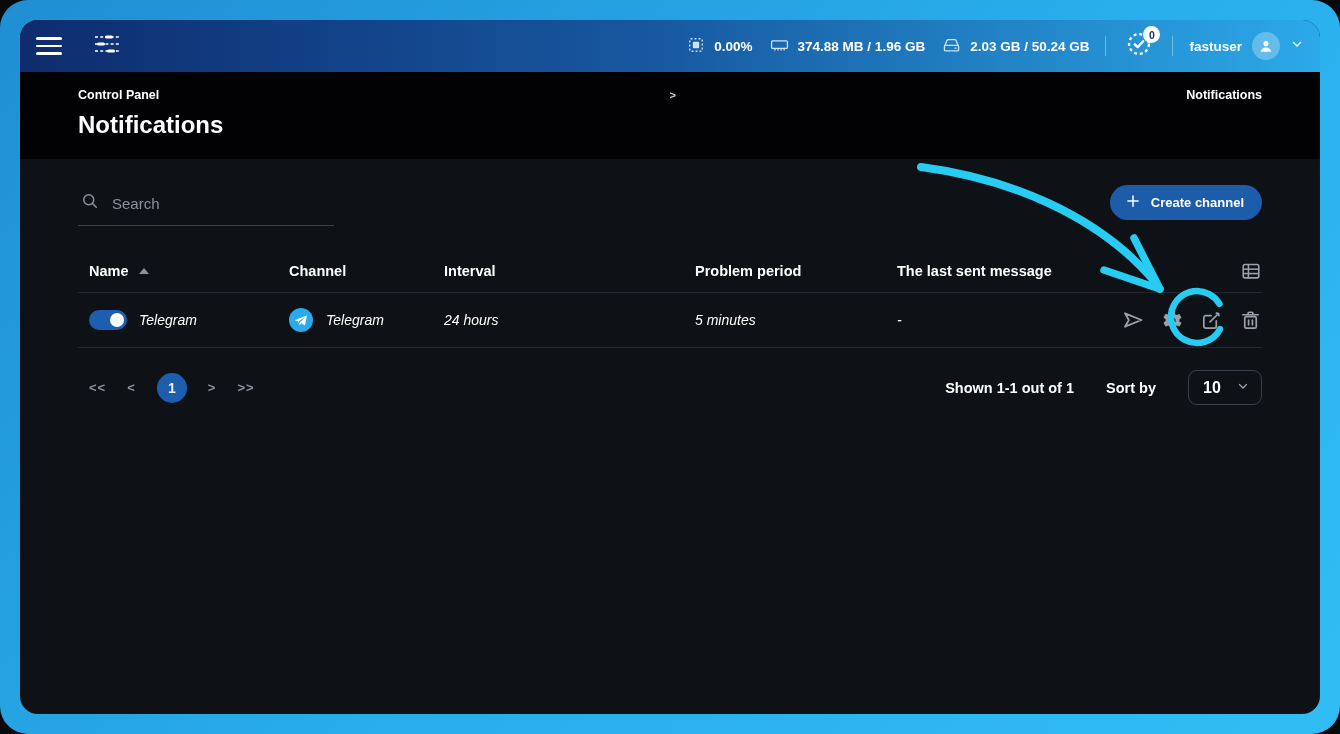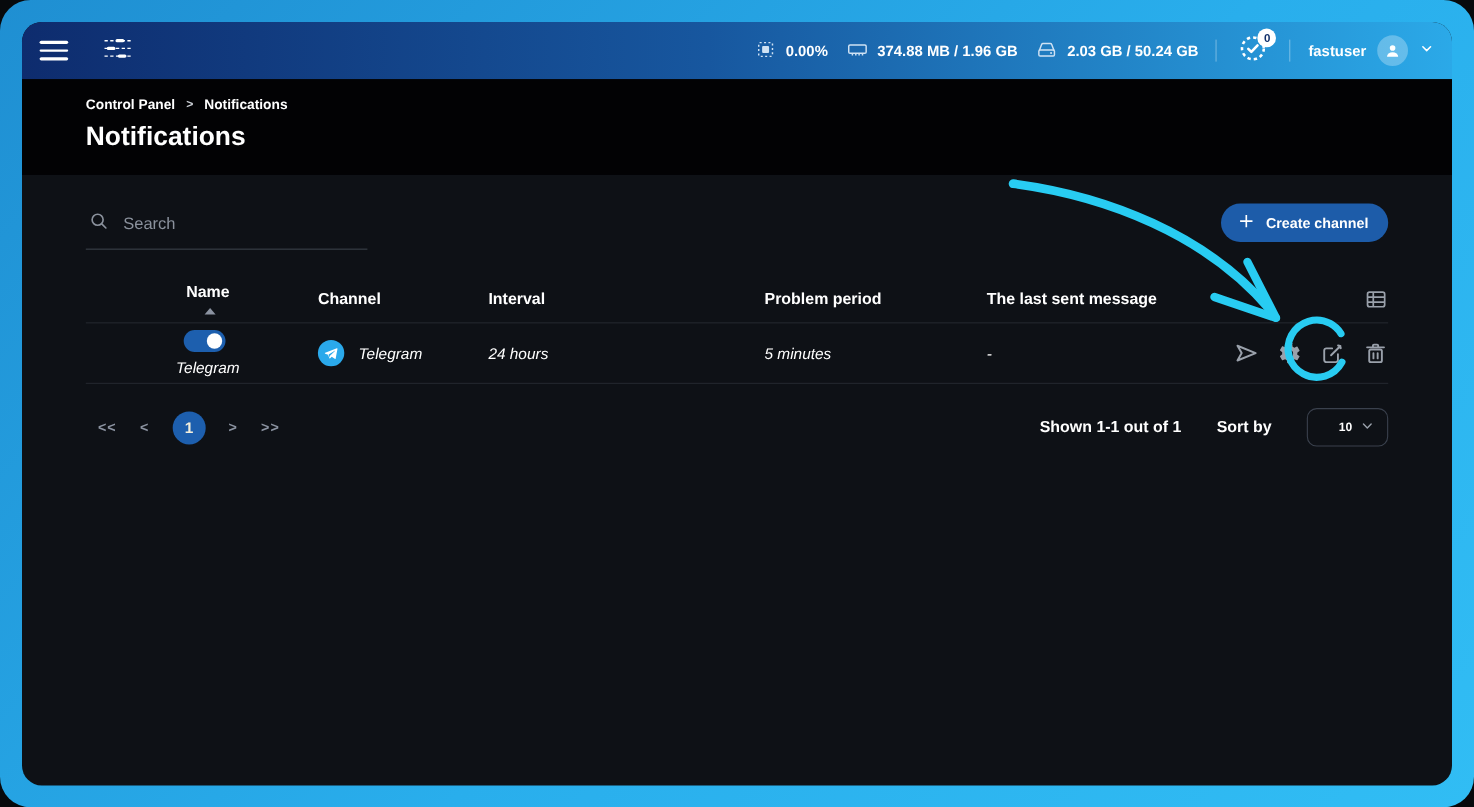--- a/index.html
+++ b/index.html
@@ -41,21 +41,21 @@
     position:absolute; top:-3px; right:-4px; min-width:17px; height:17px; border-radius:9px;
     background:#fff; color:#12316b; font-size:10.5px; font-weight:bold;
     display:flex; align-items:center; justify-content:center; padding:0 4px;
   }
   .user { display:flex; align-items:center; gap:10px; cursor:pointer; }
   .user-name { font-size:13.5px; font-weight:bold; }
   .avatar { width:28px; height:28px; border-radius:50%; background:rgba(255,255,255,.28); display:flex; align-items:center; justify-content:center; }
 
   
   .header-strip { background:#020204; padding:16px 58px 20px 58px; }
-  .breadcrumb { display:flex; align-items:center; gap:10px; font-size:12.5px; font-weight:600; color:#fff; }
+  .breadcrumb { display:flex; align-items:center; gap:10px; font-size:12.5px; font-weight:600; color:#fff;justify-content:space-between; }
   .breadcrumb .sep { color:#cfd3d9; font-size:11px; }
   .breadcrumb a { color:#fff; text-decoration:none; cursor:pointer; }
   .page-title { margin-top:9px; font-size:24px; font-weight:bold; color:#fff; }
 
   
   .content { padding:26px 58px 0 58px; color:#fff; }
   .toolbar-row { display:flex; justify-content:space-between; }
   .search { display:flex; align-items:center; gap:12px; width:256px; border-bottom:1px solid #3a4049; padding:6px 2px 10px 2px; }
   .search input {
     background:transparent; border:none; outline:none; color:#e7eaee;
@@ -66,21 +66,21 @@
     display:flex; align-items:center; gap:9px; height:35px; padding:0 18px 0 14px;
     background:#1D5CA9; border:none; border-radius:18px; color:#fff;
     font-size:13px; font-weight:bold; cursor:pointer; font-family:"Liberation Sans",sans-serif;
   }
 
   
   .table { margin-top:24px; }
   .t-row { display:flex; align-items:center; padding-left:11px; border-bottom:1px solid #23272E; }
   .t-head { height:43px; font-size:14.5px; font-weight:bold; }
   .t-data { height:55px; font-size:14px;font-style:italic; }
-  .col-name { width:200px; display:flex; align-items:center; gap:6px;flex-direction:column; }
+  .col-name { width:200px; display:flex; align-items:center; gap:6px; }
   .col-channel { width:155px; display:flex; align-items:center; gap:13px; }
   .col-interval { width:251px; }
   .col-problem { width:202px; }
   .col-last { flex:1; }
   .col-actions { width:150px; display:flex; align-items:center; justify-content:flex-end; gap:15px; color:#9aa1ab; }
   .sort-asc { width:0; height:0; border-left:5px solid transparent; border-right:5px solid transparent; border-bottom:6px solid #8b93a1; margin-left:4px; }
   .toggle { width:38px; height:20px; border-radius:10px; background:#1D5FAE; position:relative; cursor:pointer; margin-right:6px; flex:0 0 auto; }
   .toggle .knob { position:absolute; top:3px; right:3px; width:14px; height:14px; border-radius:50%; background:#fff; }
   .tg-badge { width:24px; height:24px; border-radius:50%; background:#2AA9EB; display:flex; align-items:center; justify-content:center; flex:0 0 auto; }
   .action-btn { background:none; border:none; color:#9aa1ab; cursor:pointer; width:24px; height:24px; display:flex; align-items:center; justify-content:center; padding:0; }
@@ -89,21 +89,21 @@
   
   .pager-row { display:flex; align-items:center; justify-content:space-between; margin-top:22px; padding-left:11px; }
   .pager { display:flex; align-items:center; gap:21px; }
   .pg-btn { background:none; border:none; color:#8b93a1; font-size:13px; font-weight:bold; cursor:pointer; letter-spacing:1px; font-family:"Liberation Sans",sans-serif; }
   .pg-current { width:30px; height:30px; border-radius:50%; background:#1D5FAE; color:#F4EFDC; font-size:14px; font-weight:bold; display:flex; align-items:center; justify-content:center; cursor:pointer; border:none; }
   .pager-right { display:flex; align-items:center; gap:32px; }
   .shown-text, .sort-label { font-size:14.5px; font-weight:bold; color:#fff; }
   .per-page {
     width:74px; height:35px; border:1px solid #3A414D; border-radius:9px;
     display:flex; align-items:center; justify-content:space-between;
-    padding:0 11px 0 28px; cursor:pointer; color:#fff; font-size:11px; font-weight:bold;
+    padding:0 11px 0 14px; cursor:pointer; color:#fff; font-size:16px; font-weight:bold;
   }
 
   
   .annotation { position:absolute; inset:0; pointer-events:none; z-index:60; }
 </style>
 </head>
 <body>
 
 <div class="frame">
   <div class="panel">

